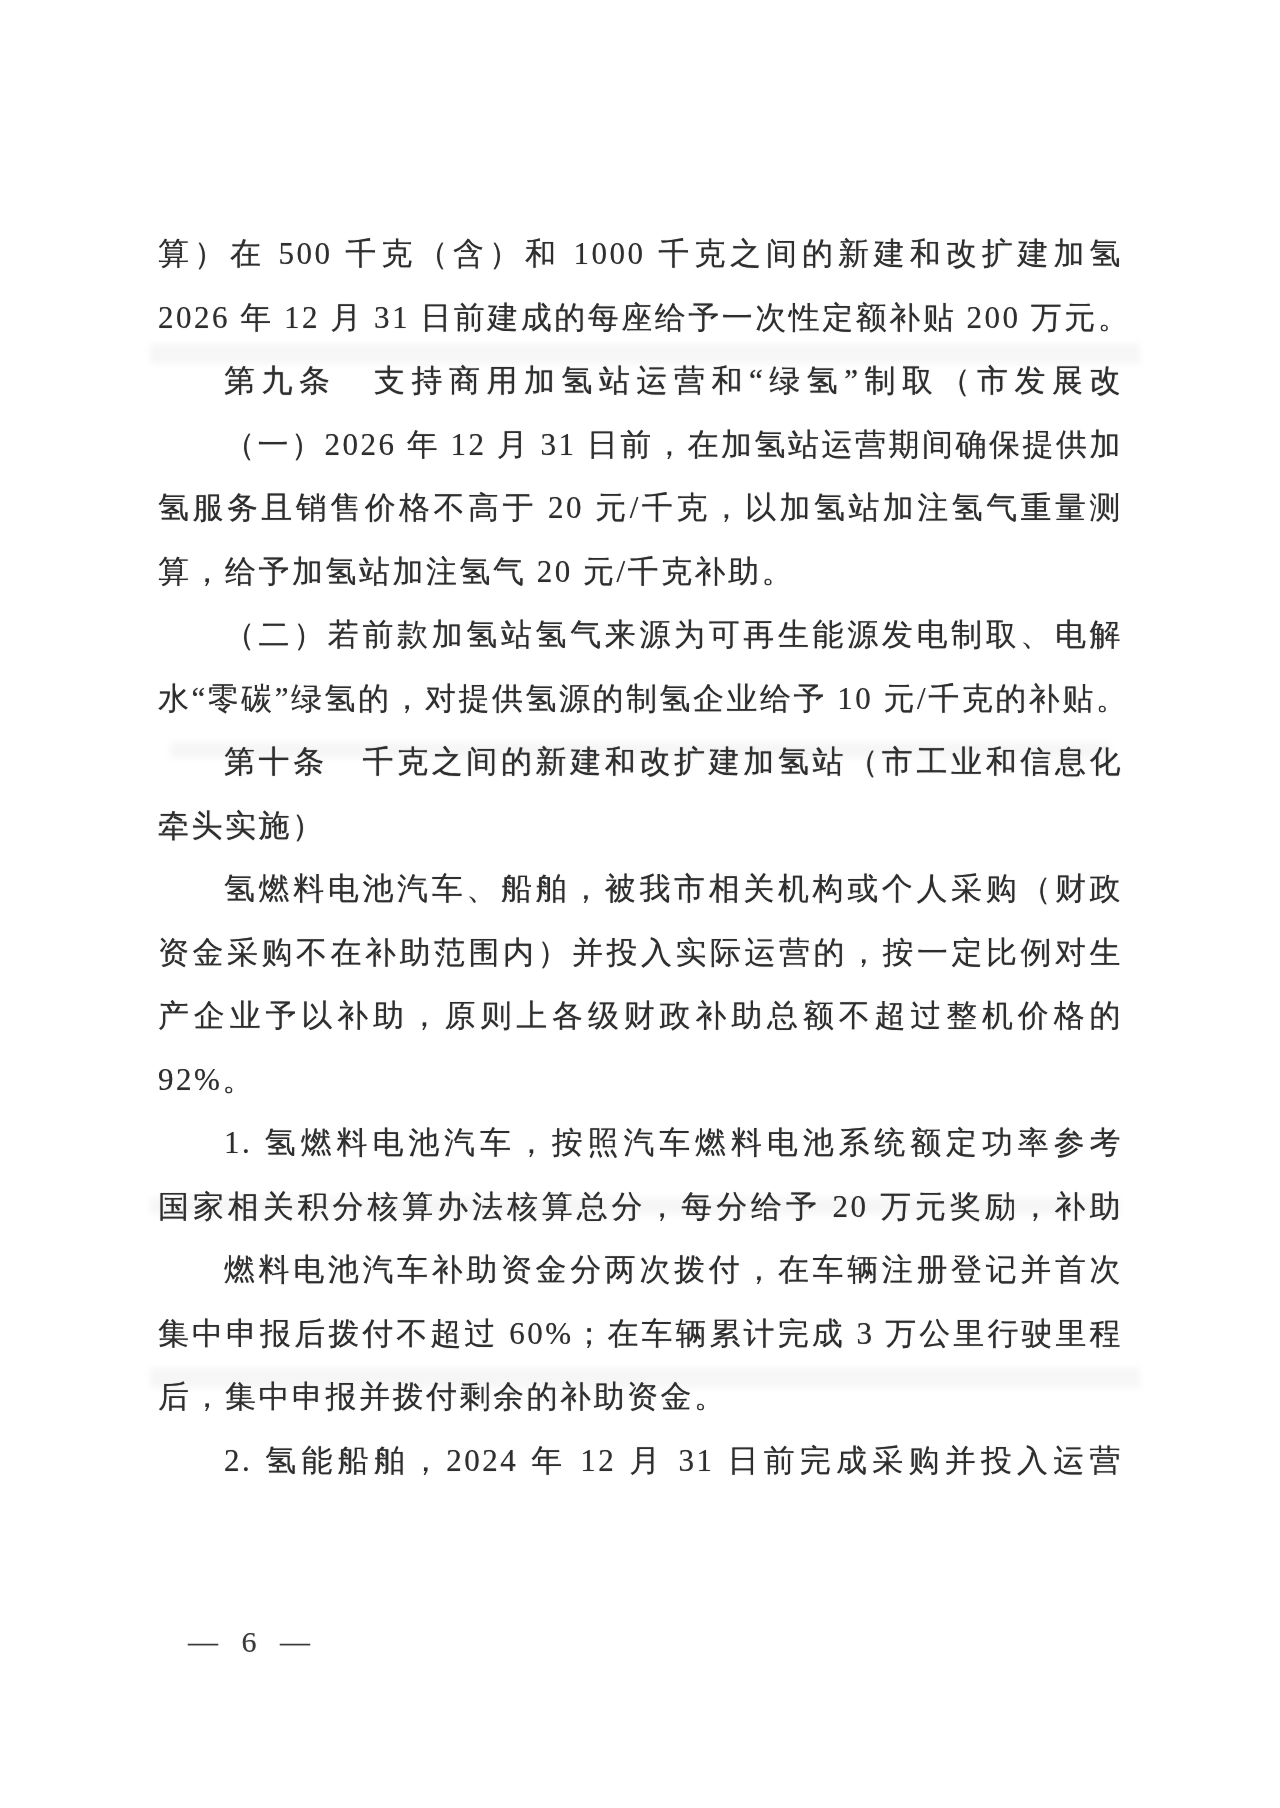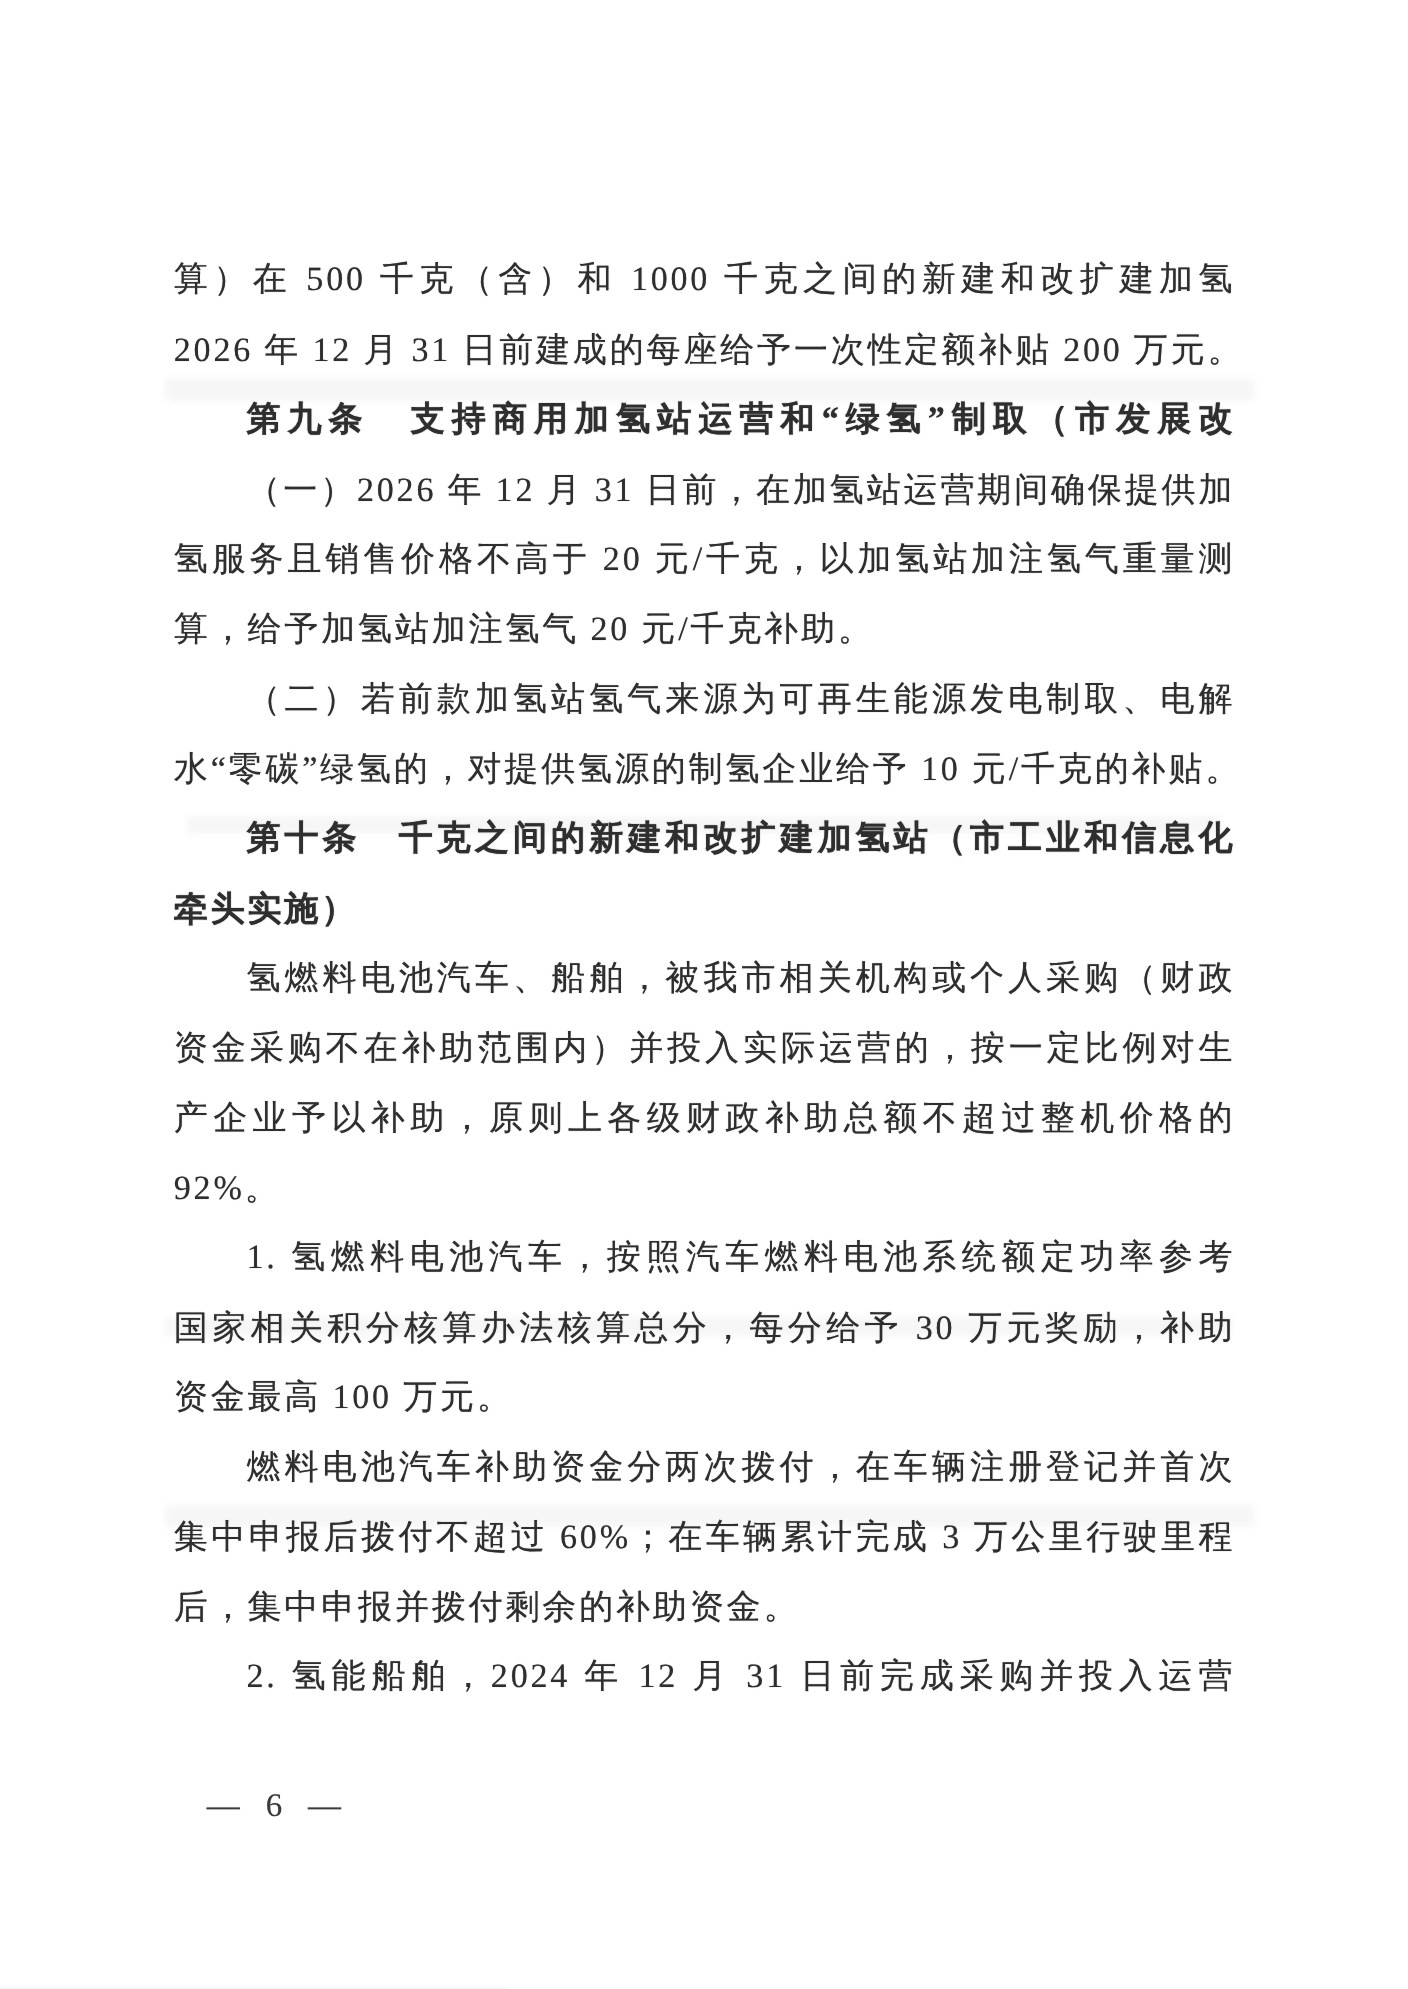--- a/index.html
+++ b/index.html
@@ -34,21 +34,21 @@
   }
   .line.fill {
     white-space: normal;
     text-align: justify;
     text-align-last: justify;
   }
   .line.indent {
     text-indent: 66px;
   }
   .line.bold {
-    font-weight: bold;
+    font-weight: normal;
     text-shadow: 0 0 1px rgba(30,30,30,0.7);
   }
   .footer {
     position: absolute;
     left: 188px;
     top: 1618px;
     height: 48px;
     line-height: 48px;
     font-size: 30px;
     letter-spacing: 8px;
@@ -84,22 +84,21 @@
       <div class="line">算，给予加氢站加注氢气 20 元/千克补助。</div>
       <div class="line indent fill">（二）若前款加氢站氢气来源为可再生能源发电制取、电解</div>
       <div class="line">水“零碳”绿氢的，对提供氢源的制氢企业给予 10 元/千克的补贴。</div>
       <div class="line indent bold fill">第十条　千克之间的新建和改扩建加氢站（市工业和信息化局</div>
       <div class="line bold">牵头实施）</div>
       <div class="line indent fill">氢燃料电池汽车、船舶，被我市相关机构或个人采购（财政</div>
       <div class="line fill">资金采购不在补助范围内）并投入实际运营的，按一定比例对生</div>
       <div class="line fill">产企业予以补助，原则上各级财政补助总额不超过整机价格的</div>
       <div class="line">92%。</div>
       <div class="line indent fill">1. 氢燃料电池汽车，按照汽车燃料电池系统额定功率参考</div>
-      <div class="line fill">国家相关积分核算办法核算总分，每分给予 30 万元奖励，补助</div>
-      <div class="line">资金最高 100 万元。</div>
+      <div class="line fill">国家相关积分核算办法核算总分，每分给予 20 万元奖励，补助</div>
       <div class="line indent fill">燃料电池汽车补助资金分两次拨付，在车辆注册登记并首次</div>
       <div class="line fill">集中申报后拨付不超过 60%；在车辆累计完成 3 万公里行驶里程</div>
       <div class="line">后，集中申报并拨付剩余的补助资金。</div>
       <div class="line indent fill">2. 氢能船舶，2024 年 12 月 31 日前完成采购并投入运营的，</div>
     </div>
 
   <div class="footer">— 6 —</div>
 </div>
 
 </body></html>

